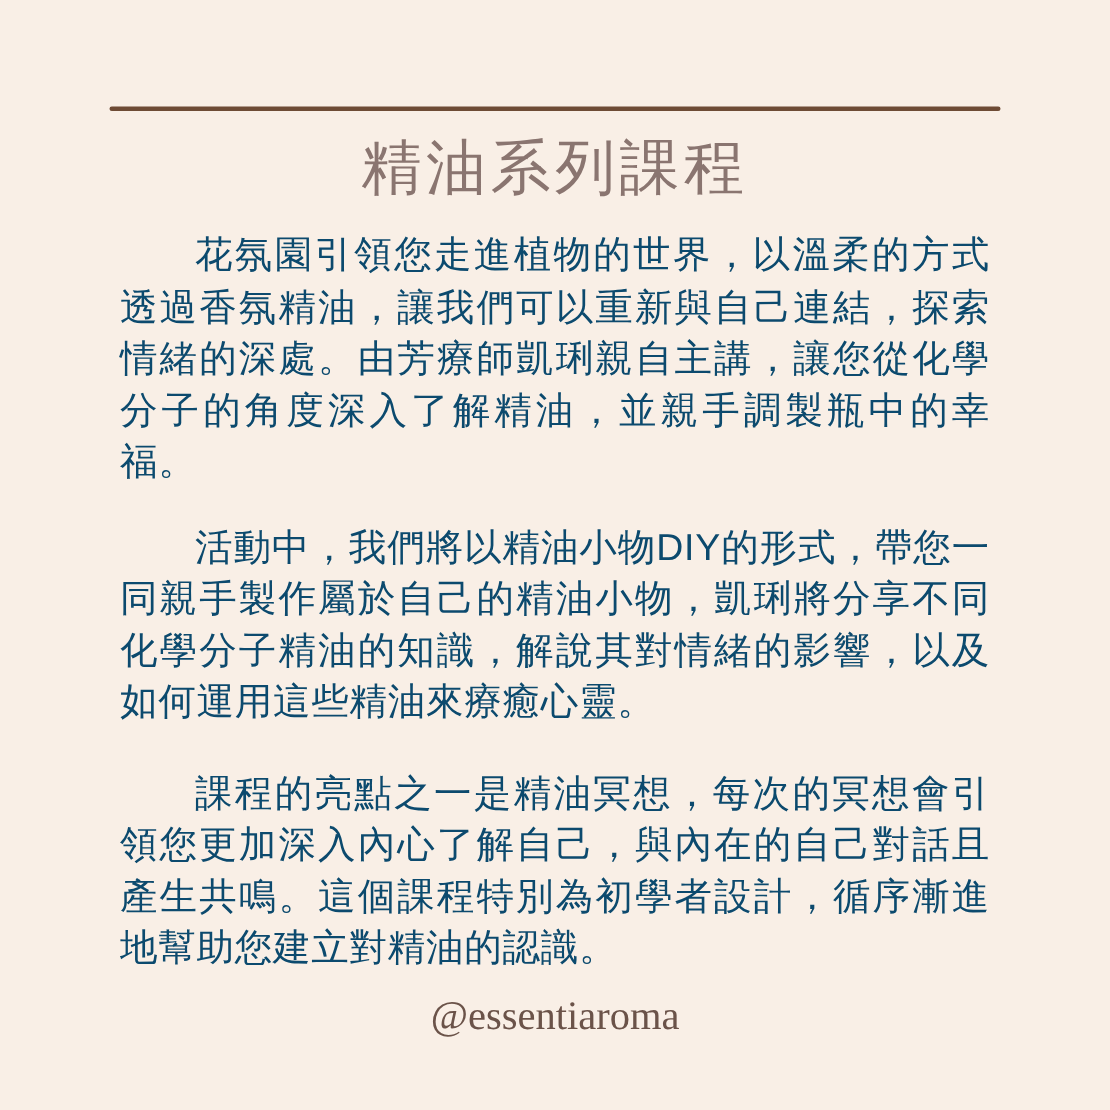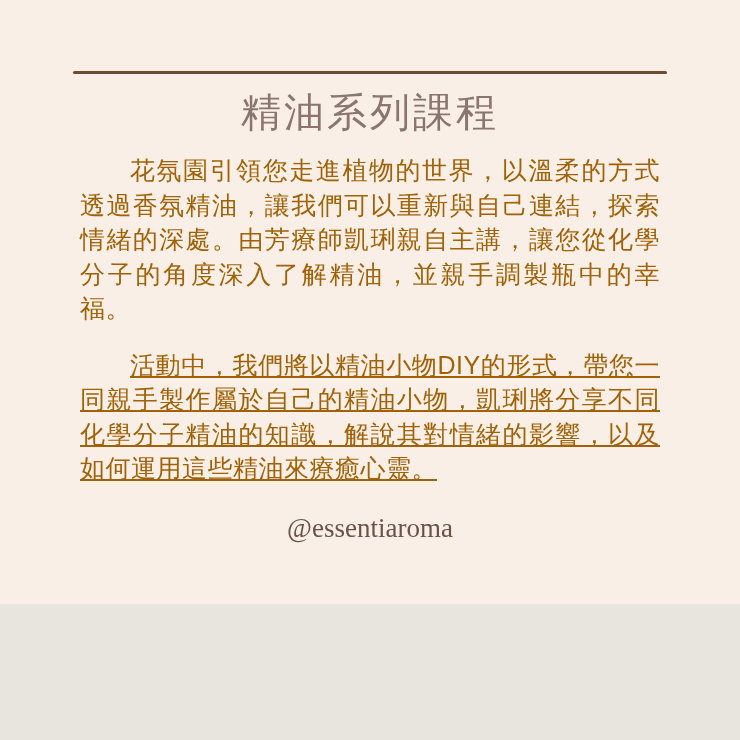--- a/index.html
+++ b/index.html
@@ -3,21 +3,21 @@
 <meta charset="utf-8">
 <style>
   html, body {
     margin: 0;
     padding: 0;
     background: #e8e4de;
   }
   .poster {
     position: relative;
     width: 740px;
-    height: 604px;
+    height: 740px;
     margin: 0 auto;
     background: #f9efe6;
     overflow: hidden;
     font-family: "Liberation Sans", "DejaVu Sans", sans-serif;
   }
   .divider {
     width: 594px;
     height: 3px;
     margin: 71px auto 0 auto;
     background: #6e4b35;
@@ -32,29 +32,29 @@
     font-weight: normal;
     letter-spacing: 3px;
     color: #8a7570;
   }
   .content {
     width: 580px;
     margin: 17px auto 0 auto;
     font-size: 25px;
     line-height: 34.5px;
     letter-spacing: 0.5px;
-    color: #a16207;
+    color: #0c4a6e;
     text-align: justify;
   }
   .content p {
     margin: 0;
     text-indent: 50px;
   }
   .content p.p-intro     { margin-bottom: 22px; }
-  .content p.p-activity  { margin-bottom: 26px; text-decoration: underline; }
+  .content p.p-activity  { margin-bottom: 26px; }
   .content p.p-highlight { margin-bottom: 0; }
   .content p.p-signup    { margin-bottom: 0; }
   .handle {
     margin-top: 11px;
     height: 32px;
     line-height: 32px;
     text-align: center;
     font-family: "Liberation Serif", "DejaVu Serif", serif;
     font-size: 27px;
     color: #6b5349;
@@ -62,15 +62,16 @@
 </style>
 </head>
 <body>
 
 <div class="poster">
   <div class="divider"></div>
   <h1 class="title">精油系列課程</h1>
   <div class="content">
     <p class="p-intro">花氛園引領您走進植物的世界，以溫柔的方式透過香氛精油，讓我們可以重新與自己連結，探索情緒的深處。由芳療師凱琍親自主講，讓您從化學分子的角度深入了解精油，並親手調製瓶中的幸福。</p>
     <p class="p-activity">活動中，我們將以精油小物DIY的形式，帶您一同親手製作屬於自己的精油小物，凱琍將分享不同化學分子精油的知識，解說其對情緒的影響，以及如何運用這些精油來療癒心靈。</p>
+    <p class="p-highlight">課程的亮點之一是精油冥想，每次的冥想會引領您更加深入內心了解自己，與內在的自己對話且產生共鳴。這個課程特別為初學者設計，循序漸進地幫助您建立對精油的認識。</p>
   </div>
   <div class="handle">@essentiaroma</div>
 </div>
 
 </body></html>

